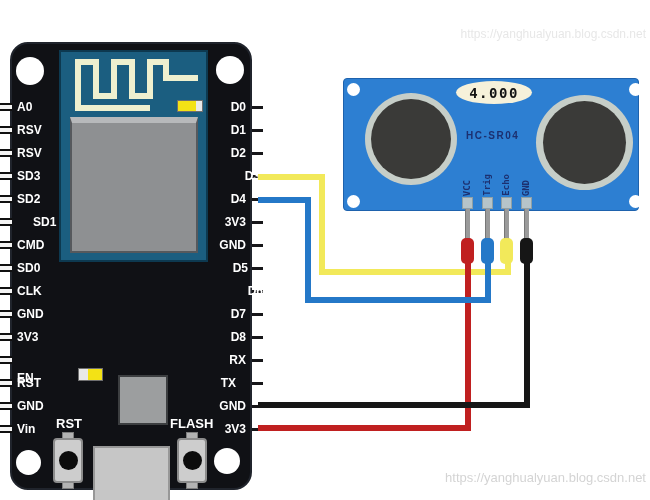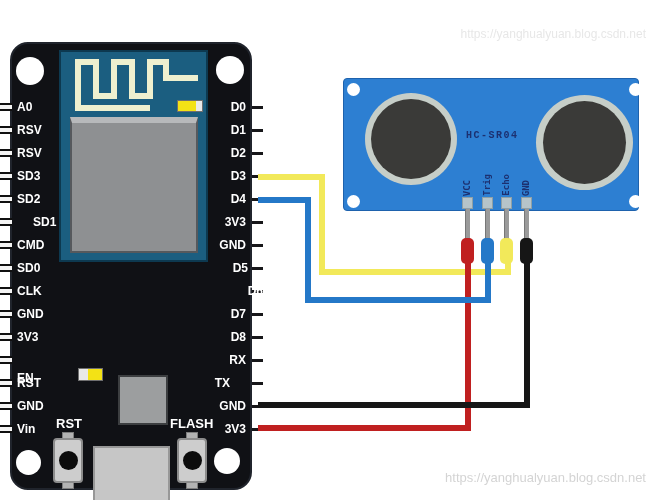--- a/index.html
+++ b/index.html
@@ -34,21 +34,21 @@
 
   
   .sensor-board{position:absolute;left:343px;top:78px;width:296px;height:133px;
                 background:#2d7fd2;border:1px solid #1e62ad;border-radius:4px;box-sizing:border-box;}
   .ring{position:absolute;border-radius:50%;background:#c6cec8;}
   .ring .inner{position:absolute;border-radius:50%;background:#3a3a38;}
   .crystal{position:absolute;left:456px;top:81px;width:76px;height:23px;background:#f6f1da;
            border-radius:50%;display:flex;align-items:center;justify-content:center;
            font-family:"DejaVu Sans Mono",monospace;font-weight:bold;font-size:14px;
            letter-spacing:1.5px;color:#141414;}
-  .model-label{position:absolute;left:466px;top:130px;font-family:Liberation Mono, monospace;
+  .model-label{position:absolute;left:466px;top:130px;font-family:Liberation Sans, sans-serif;
                font-weight:bold;font-size:10px;letter-spacing:1.5px;color:#1c3070;}
   .sensor-hole{position:absolute;width:13px;height:13px;background:#fff;border-radius:50%;}
   .pad{position:absolute;top:197px;width:11px;height:12px;background:#b6c4c9;border:1px solid #8fa0a6;box-sizing:border-box;}
   .leg{position:absolute;top:209px;width:5px;height:33px;background:#9a9a9a;border-left:1px solid #777;box-sizing:border-box;}
   .vlabel{position:absolute;top:150px;width:13px;height:46px;}
   .vlabel span{position:absolute;bottom:0;left:1px;writing-mode:vertical-rl;transform:rotate(180deg);
                font-family:"DejaVu Sans Mono",monospace;font-weight:bold;font-size:9px;color:#1c3070;}
   .connector{position:absolute;top:238px;width:13px;height:26px;border-radius:5px;}
   .wire{position:absolute;}
 
@@ -131,39 +131,39 @@
       <span class="pin-label" style="left:17px;top:400px">GND</span>
       <div class="stub-left" style="top:425px"></div>
       <span class="pin-label" style="left:17px;top:423px">Vin</span>
       <div class="stub-right" style="top:106px"></div>
       <span class="pin-label right" style="left:190px;top:101px">D0</span>
       <div class="stub-right" style="top:129px"></div>
       <span class="pin-label right" style="left:190px;top:124px">D1</span>
       <div class="stub-right" style="top:152px"></div>
       <span class="pin-label right" style="left:190px;top:147px">D2</span>
       <div class="stub-right" style="top:175px"></div>
-      <span class="pin-label right" style="left:190px;top:170px">D3</span>
+      <span class="pin-label right" style="left:204px;top:170px">D3</span>
       <div class="stub-right" style="top:198px"></div>
       <span class="pin-label right" style="left:190px;top:193px">D4</span>
       <div class="stub-right" style="top:221px"></div>
       <span class="pin-label right" style="left:190px;top:216px">3V3</span>
       <div class="stub-right" style="top:244px"></div>
       <span class="pin-label right" style="left:190px;top:239px">GND</span>
       <div class="stub-right" style="top:267px"></div>
       <span class="pin-label right" style="left:192px;top:262px">D5</span>
       <div class="stub-right" style="top:290px"></div>
       <span class="pin-label right" style="left:207px;top:285px">D6</span>
       <div class="stub-right" style="top:313px"></div>
       <span class="pin-label right" style="left:190px;top:308px">D7</span>
       <div class="stub-right" style="top:336px"></div>
       <span class="pin-label right" style="left:190px;top:331px">D8</span>
       <div class="stub-right" style="top:359px"></div>
       <span class="pin-label right" style="left:190px;top:354px">RX</span>
       <div class="stub-right" style="top:382px"></div>
-      <span class="pin-label right" style="left:174px;top:377px">TX</span>
+      <span class="pin-label right" style="left:180px;top:377px">TX</span>
       <div class="stub-right" style="top:405px"></div>
       <span class="pin-label right" style="left:190px;top:400px">GND</span>
       <div class="stub-right" style="top:428px"></div>
       <span class="pin-label right" style="left:190px;top:423px">3V3</span>
     </div>
 
   <div id="wires-layer">
       <div class="wire" style="left: 258px; top: 174px; width: 67px; height: 6px; background: rgb(242, 233, 90);"></div>
       <div class="wire" style="left: 319px; top: 174px; width: 6px; height: 101px; background: rgb(242, 233, 90);"></div>
       <div class="wire" style="left: 319px; top: 269px; width: 192px; height: 6px; background: rgb(242, 233, 90);"></div>
@@ -184,20 +184,21 @@
   <div class="sensor-hole" style="left:347px;top:195px"></div>
   <div class="sensor-hole" style="left:629px;top:195px"></div>
 
   <div class="ring" style="left:365px;top:93px;width:92px;height:92px">
     <span class="inner" style="left:6px;top:6px;width:80px;height:80px"></span>
   </div>
   <div class="ring" style="left:536px;top:95px;width:97px;height:95px">
     <span class="inner" style="left:7px;top:6px;width:83px;height:83px"></span>
   </div>
 
+  <div class="crystal">4.000</div>
   <div class="model-label">HC-SR04</div>
 
   <div id="sensor-pins-layer">
       <div class="leg" style="left: 465px;"></div>
       <div class="pad" style="left: 462px;"></div>
       <div class="vlabel" style="left: 461px;">
         <span>VCC</span>
       </div>
       <div class="connector" style="left: 461px; background: rgb(192, 32, 32);"></div>
       <div class="leg" style="left: 485px;"></div>

